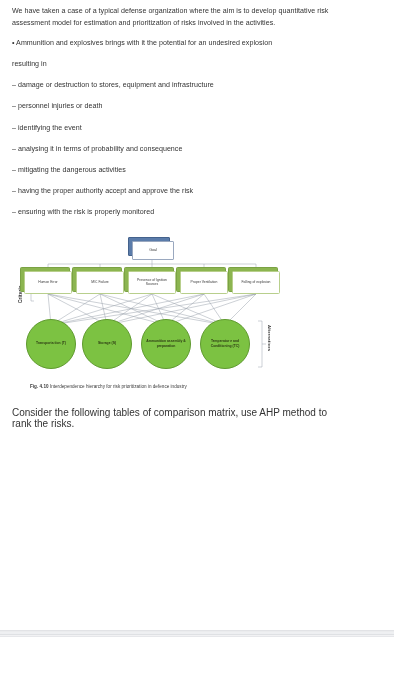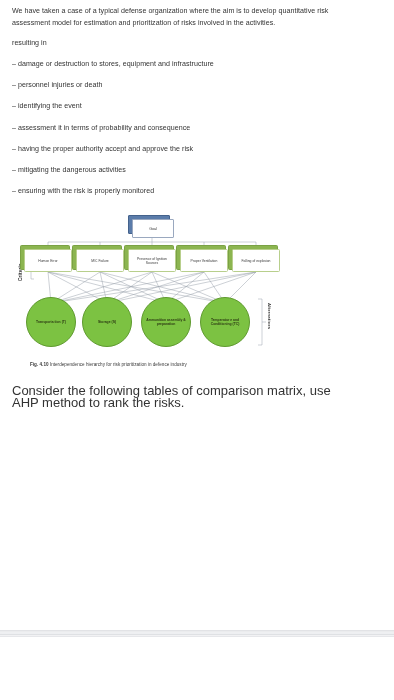--- a/index.html
+++ b/index.html
@@ -131,21 +131,21 @@
 
   .fig-caption {
     font-size: 4.6px;
     color: #3a3a3a;
     margin: 3px 0 0 18px;
     letter-spacing: 0.02px;
   }
   .fig-caption .capnum { font-weight: bold; }
 
   .closing {
-    font-size: 13px;
+    font-size: 10px;
     line-height: 11.6px;
     margin: 18px 0 0 0;
     color: #333333;
   }
 
   .divider {
     position: absolute;
     left: 0;
     top: 630px;
     width: 394px;
@@ -162,27 +162,28 @@
     background: #ffffff;
   }
 </style>
 </head>
 <body>
 
 <div class="page">
 
   <p class="para first">We have taken a case of a typical defense organization where the aim is to develop quantitative risk assessment model for estimation and prioritization of risks involved in the activities.</p>
 
+  <p class="para">• Ammunition and explosives brings with it the potential for an undesired explosion</p>
   <p class="para">resulting in</p>
   <p class="para">– damage or destruction to stores, equipment and infrastructure</p>
   <p class="para">– personnel injuries or death</p>
   <p class="para">– identifying the event</p>
-  <p class="para">– assessment it in terms of probability and consequence</p>
+  <p class="para">– analysing it in terms of probability and consequence</p>
+  <p class="para">– mitigating the dangerous activities</p>
   <p class="para">– having the proper authority accept and approve the risk</p>
-  <p class="para">– mitigating the dangerous activities</p>
   <p class="para">– ensuring with the risk is properly monitored</p>
 
   <div class="figure">
 
     <div class="fig-canvas">
       <svg width="370" height="148" viewBox="0 0 370 148">
         <g stroke="#9aa3ad" stroke-width="0.5" fill="none">
 
           <line x1="140" y1="25" x2="140" y2="31"></line>
           <line x1="36" y1="31" x2="244" y2="31"></line>

